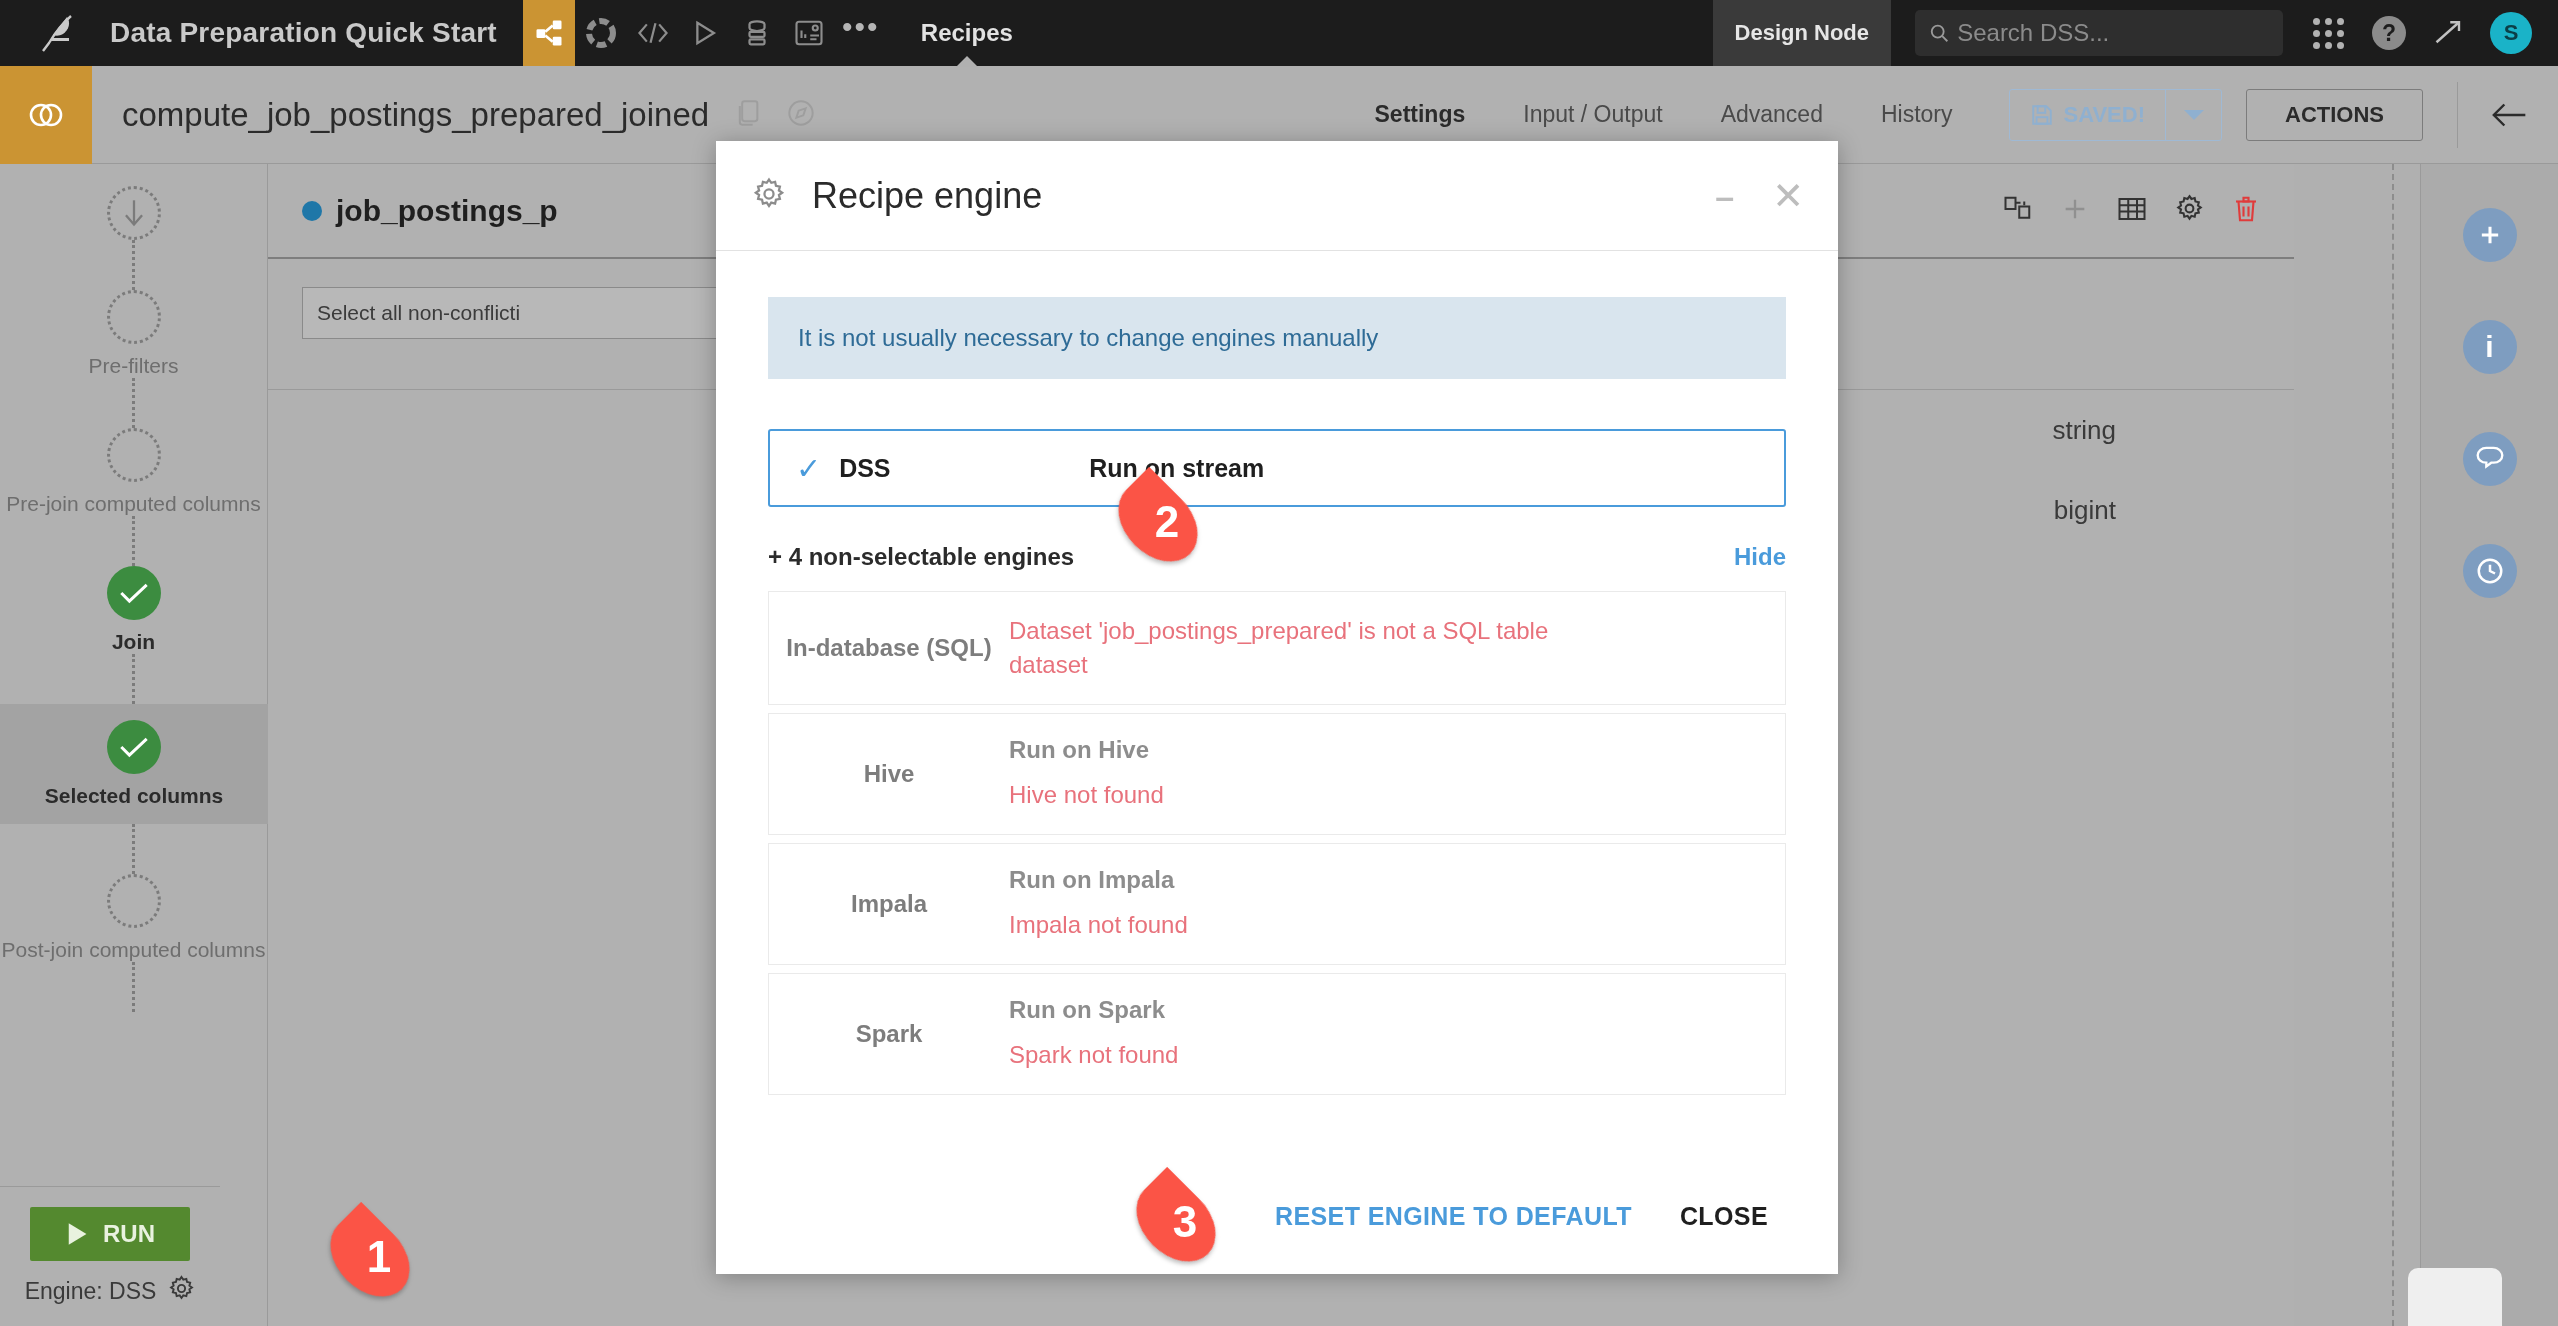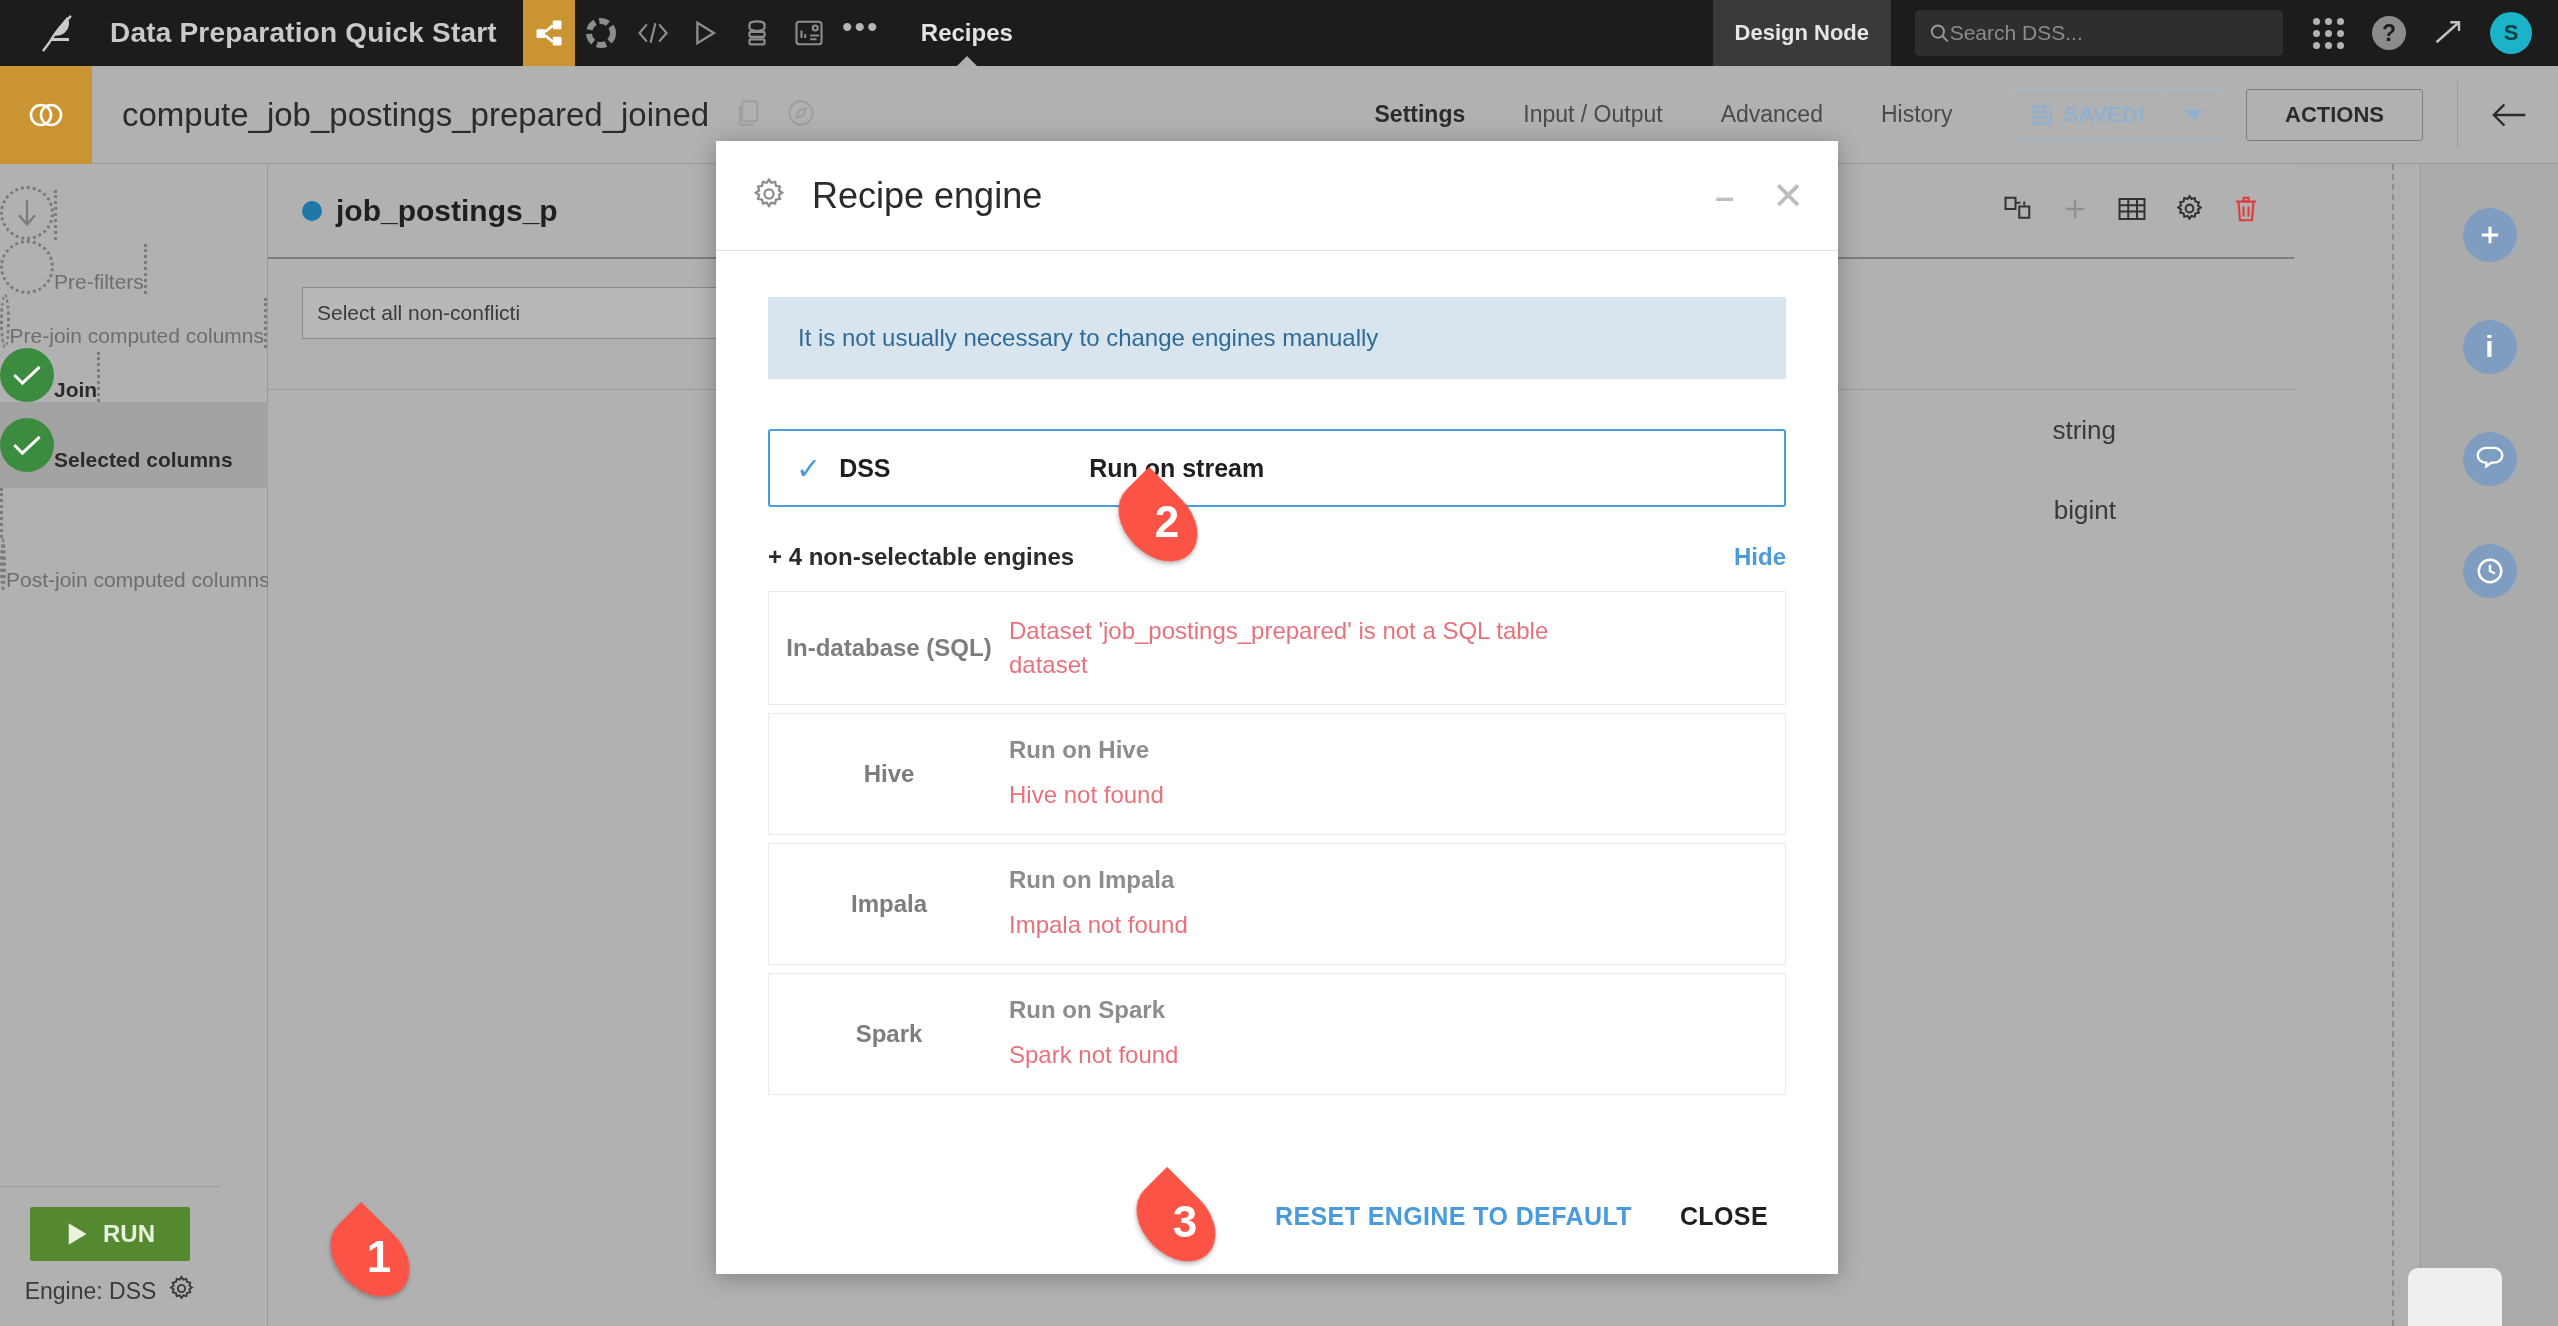--- a/index.html
+++ b/index.html
@@ -53,21 +53,21 @@
     background: #3a3a3a; color: #e6e6e6; font-size: 22px; font-weight: bold;
     height: 66px; display: flex; align-items: center; padding: 0 22px;
   }
   .search-box {
     margin-left: 24px; width: 368px; height: 46px;
     background: #2e2e2e; border-radius: 5px;
     display: flex; align-items: center; padding: 0 14px;
   }
   .search-box input {
     background: transparent; border: 0; outline: 0;
-    color: #bdbdbd; font-size: 21px; margin-left: 0;
+    color: #bdbdbd; font-size: 24px; margin-left: 8px;
     font-family: "Liberation Sans", sans-serif; width: 100%;
   }
   .search-box input::placeholder { color: #8b8b8b; }
   .grid-ic { margin-left: 30px; display: grid; grid-template-columns: repeat(3, 7px); gap: 5px; }
   .grid-ic i { width: 7px; height: 7px; background: #b2b2b2; border-radius: 50%; display:block;}
   .help-ic {
     margin-left: 28px; width: 34px; height: 34px; border-radius: 50%;
     background: #8b8b8b; color: #1c1c1c; font-size: 23px; font-weight: bold;
     display: flex; align-items: center; justify-content: center;
   }
@@ -130,21 +130,21 @@
   }
 
   
   .leftbar {
     position: absolute; top: 164px; left: 0;
     width: 268px; height: 1162px;
     background: #b1b1b1;
     border-right: 1px solid #9a9a9a;
   }
   .flow-steps { position: relative; padding-top: 22px; }
-  .step { display: flex; flex-direction: row; align-items: flex-end; }
+  .step { display: flex; flex-direction: column; align-items: center; }
   .node {
     width: 54px; height: 54px; border-radius: 50%;
     display: flex; align-items: center; justify-content: center;
     border: 3px dotted #7b7b7b; color: #7b7b7b;
   }
   .node.done { border: 0; background: #3c8c40; color: #fff; }
   .connector { width: 0; height: 50px; border-left: 3px dotted #7b7b7b; }
   .step-label { font-size: 21px; color: #6e6e6e; margin-top: 10px; white-space: nowrap; }
   .step-label.strong { color: #2b2b2b; font-weight: bold; }
   .step.selected {

